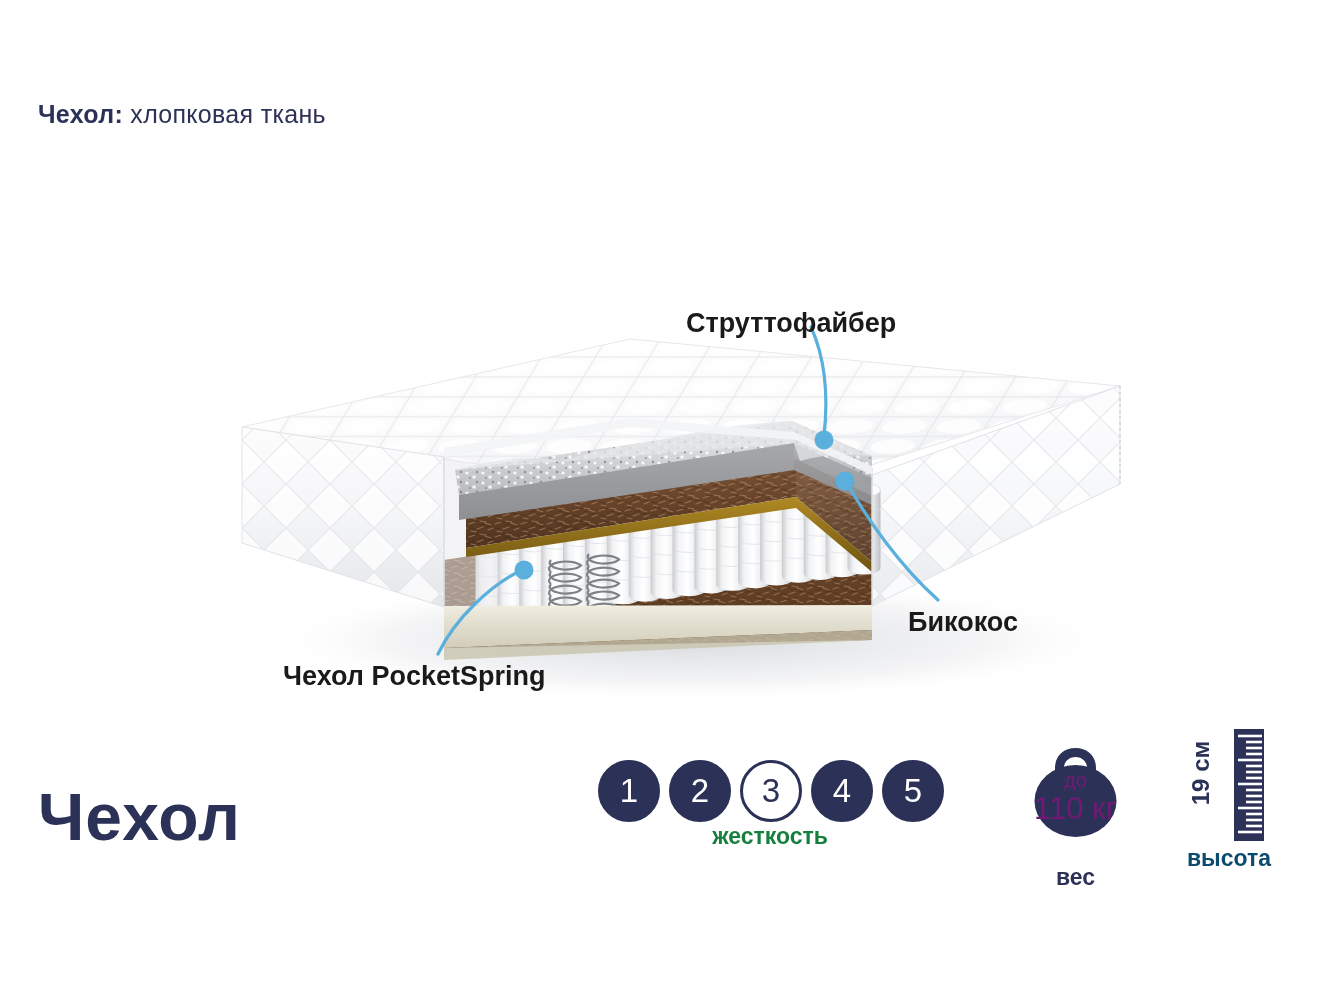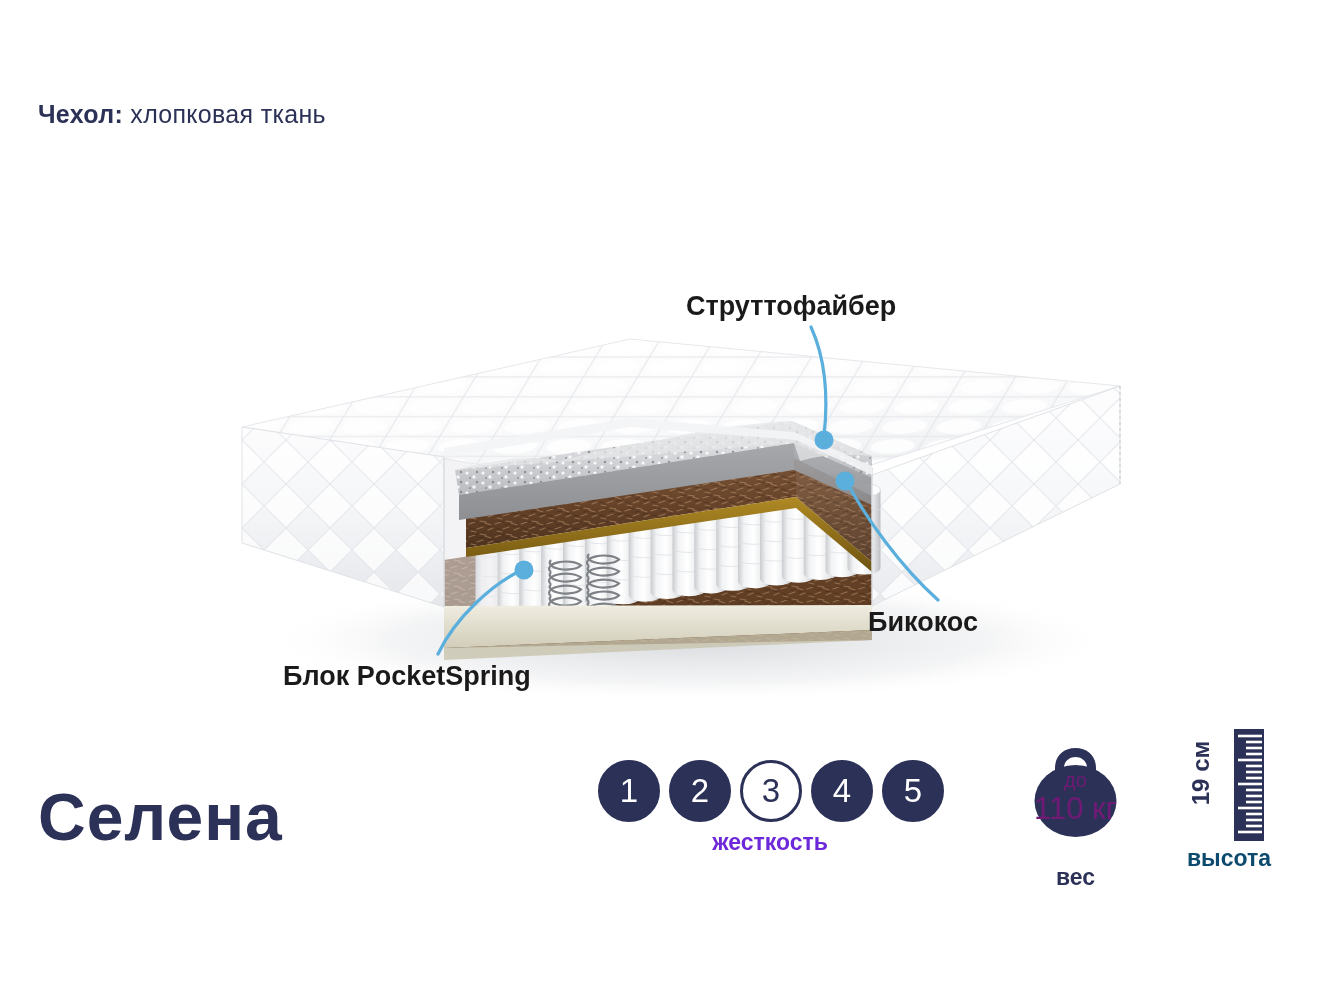--- a/index.html
+++ b/index.html
@@ -21,44 +21,44 @@
   #cover-caption .k{font-weight:bold;}
   #cover-caption .v{font-weight:normal;}
 
   
   #illustration{position:absolute;left:0;top:0;width:1333px;height:1000px;}
 
   
   .callout{
     position:absolute;color:#1a1a1a;font-weight:bold;white-space:nowrap;
   }
-  #label-strutto{left:686px;top:291px;font-size:27px;}
-  #label-bikokos{left:868px;top:607px;font-size:27px;}
+  #label-strutto{left:686px;top:308px;font-size:27px;}
+  #label-bikokos{left:908px;top:607px;font-size:27px;}
   #label-pocket{left:283px;top:661px;font-size:27px;}
 
   
   #brand-name{
     position:absolute;left:38px;top:784px;
     font-size:66px;font-weight:bold;color:#2c3157;letter-spacing:1px;
     line-height:1;
   }
 
   
   #firmness-block{position:absolute;left:598px;top:760px;}
   #firmness-scale{display:flex;gap:9px;}
   .firm-dot{
     width:62px;height:62px;border-radius:50%;
     display:flex;align-items:center;justify-content:center;
     font-size:33px;box-sizing:border-box;
   }
   .firm-dot.off{background:#2c3157;color:#ffffff;border:2px solid #2c3157;}
   .firm-dot.on{background:#ffffff;color:#2c3157;border:3px solid #2c3157;}
   #firmness-label{
-    margin-top:7px;text-align:center;width:344px;
-    font-size:23px;font-weight:bold;color:#6d28d9;
+    margin-top:1px;text-align:center;width:344px;
+    font-size:23px;font-weight:bold;color:#15803d;
   }
 
   
   #weight-block{position:absolute;left:1023px;top:744px;width:105px;text-align:center;}
   #weight-icon{position:relative;width:105px;height:94px;margin:0 auto;}
   #weight-icon svg{display:block;}
   #weight-text{
     position:absolute;left:0;top:26px;width:105px;text-align:center;
     color:#701a75;line-height:1.08;pointer-events:none;
   }
@@ -657,23 +657,23 @@
     </g>
     <g fill="#5bafdc">
       <circle cx="824" cy="440" r="9.5"></circle>
       <circle cx="845" cy="481" r="9.5"></circle>
       <circle cx="524" cy="570" r="9.5"></circle>
     </g>
   </svg>
 
   <div class="callout" id="label-strutto">Струттофайбер</div>
   <div class="callout" id="label-bikokos">Бикокос</div>
-  <div class="callout" id="label-pocket">Блок PocketSpring</div>
-
-  <div id="brand-name">Селена</div>
+  <div class="callout" id="label-pocket">Чехол PocketSpring</div>
+
+  <div id="brand-name">Чехол</div>
 
   <div id="firmness-block">
     <div id="firmness-scale">
         <div class="firm-dot off">1</div>
         <div class="firm-dot off">2</div>
         <div class="firm-dot on">3</div>
         <div class="firm-dot off">4</div>
         <div class="firm-dot off">5</div>
       </div>
     <div id="firmness-label">жесткость</div>

